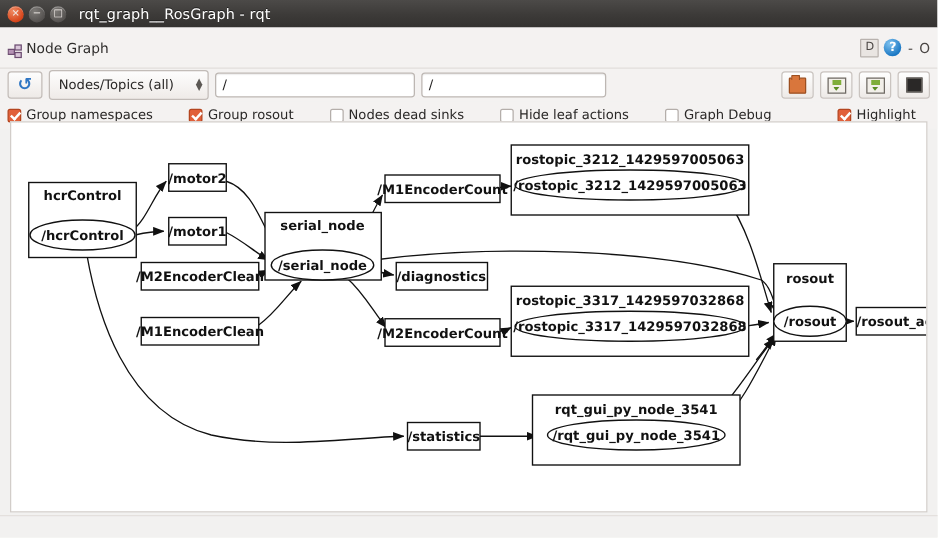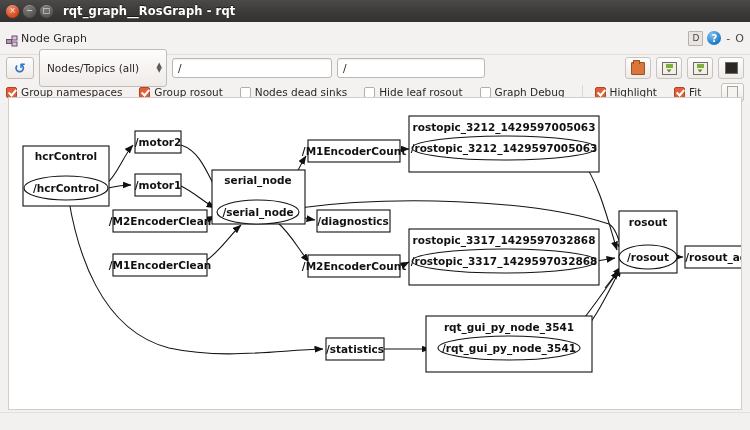--- a/index.html
+++ b/index.html
@@ -17,21 +17,21 @@
   }
   .wbtn{width:13px;height:13px;border-radius:50%;margin-right:4px;position:relative;
         box-shadow:inset 0 1px 0 rgba(255,255,255,.28);}
   .wbtn.close{background:radial-gradient(circle at 35% 30%,#f08a62,#d6451b 70%);}
   .wbtn.min{background:radial-gradient(circle at 35% 30%,#7e7b78,#565351 70%);}
   .wbtn.max{background:radial-gradient(circle at 35% 30%,#7e7b78,#565351 70%);}
   .wbtn i{position:absolute;left:0;right:0;top:0;bottom:0;display:flex;
           align-items:center;justify-content:center;color:#efe9e6;
           font-size:8px;font-style:normal;line-height:1;}
   .wtitle{
-    color:#ffffff;font-size:11.5px;font-weight:bold;margin-left:6px;
+    color:#ffffff;font-size:11.5px;font-weight:normal;margin-left:6px;
     letter-spacing:.1px;text-shadow:0 -1px 0 rgba(0,0,0,.55);
   }
   
   .plugin-bar{
     height:20px;width:750px;box-sizing:border-box;
     background:#f4f2f1;border-bottom:1px solid #e2dedb;
     display:flex;align-items:center;padding:16px 6px;position:relative;
   }
   .plugin-ico{width:12px;height:12px;margin-right:3px;position:relative;}
   .plugin-title{font-size:11px;color:#2d2b2a;}
@@ -58,21 +58,21 @@
   .refresh-btn{
     width:26px;height:20px;border:1px solid #c2bcb8;border-radius:3px;
     background:linear-gradient(180deg,#fdfdfd,#eeeae7);
     display:flex;align-items:center;justify-content:center;
   }
   .refresh-glyph{
     color:#2f76c4;font-size:14px;line-height:1;font-weight:bold;
     transform:scaleX(-1);
   }
   .combo{
-    height:38px;min-width:128px;box-sizing:border-box;
+    height:24px;min-width:128px;box-sizing:border-box;
     border:1px solid #c2bcb8;border-radius:3px;
     background:linear-gradient(180deg,#fdfdfd,#efebe8);
     display:flex;align-items:center;padding:0 4px 0 7px;
     font-size:10.5px;color:#2a2827;position:relative;
   }
   .combo .arrows{margin-left:auto;display:flex;flex-direction:column;
                  line-height:5px;font-size:7px;color:#5c5854;}
   .txtfield{
     height:20px;box-sizing:border-box;border:1px solid #bdb7b3;border-radius:3px;
     background:#ffffff;display:flex;align-items:center;padding:0 5px;
@@ -93,21 +93,21 @@
            background:#d9763c;border:1px solid #9c4f20;border-bottom:none;border-radius:1px 1px 0 0;}
   .ico-save{width:13px;height:11px;background:#f2efe9;border:1px solid #6f6a64;position:relative;}
   .ico-save:before{content:"";position:absolute;left:3px;top:1px;width:7px;height:4px;background:#7fae3a;}
   .ico-save:after{content:"";position:absolute;left:4px;top:5px;width:5px;height:5px;
                   background:#5a8c25;clip-path:polygon(50% 100%,0 40%,100% 40%);}
   .ico-sq{width:11px;height:10px;background:#2a2827;border:1px solid #6d6864;}
   .ico-blank{width:9px;height:11px;background:#f6f4f1;border:1px solid #a9a39e;}
   
   .checkrow{
     height:22px;width:750px;box-sizing:border-box;
-    display:flex;align-items:center;padding:0 6px;gap:4px;
+    display:flex;align-items:center;padding:0 6px;gap:16px;
     background:#f4f2f1;
   }
   .cbx{display:flex;align-items:center;margin-right:13px;}
   .cbx .box{
     width:11px;height:11px;box-sizing:border-box;border-radius:2px;margin-right:4px;
     border:1px solid #b4aeaa;background:#ffffff;position:relative;
   }
   .cbx.on .box{background:#e1603a;border-color:#b4451f;}
   .cbx.on .box:after{
     content:"";position:absolute;left:3px;top:0px;width:3px;height:6px;
@@ -206,21 +206,21 @@
   <label class="cbx on">
     <span class="box"></span>
     <span class="lbl">Group rosout</span>
   </label>
   <label class="cbx">
     <span class="box"></span>
     <span class="lbl">Nodes dead sinks</span>
   </label>
   <label class="cbx">
     <span class="box"></span>
-    <span class="lbl">Hide leaf rosout</span>
+    <span class="lbl">Hide leaf actions</span>
   </label>
   <label class="cbx">
     <span class="box"></span>
     <span class="lbl">Graph Debug</span>
   </label>
   <span class="vsep"></span>
   <label class="cbx on">
     <span class="box"></span>
     <span class="lbl">Highlight</span>
   </label>

